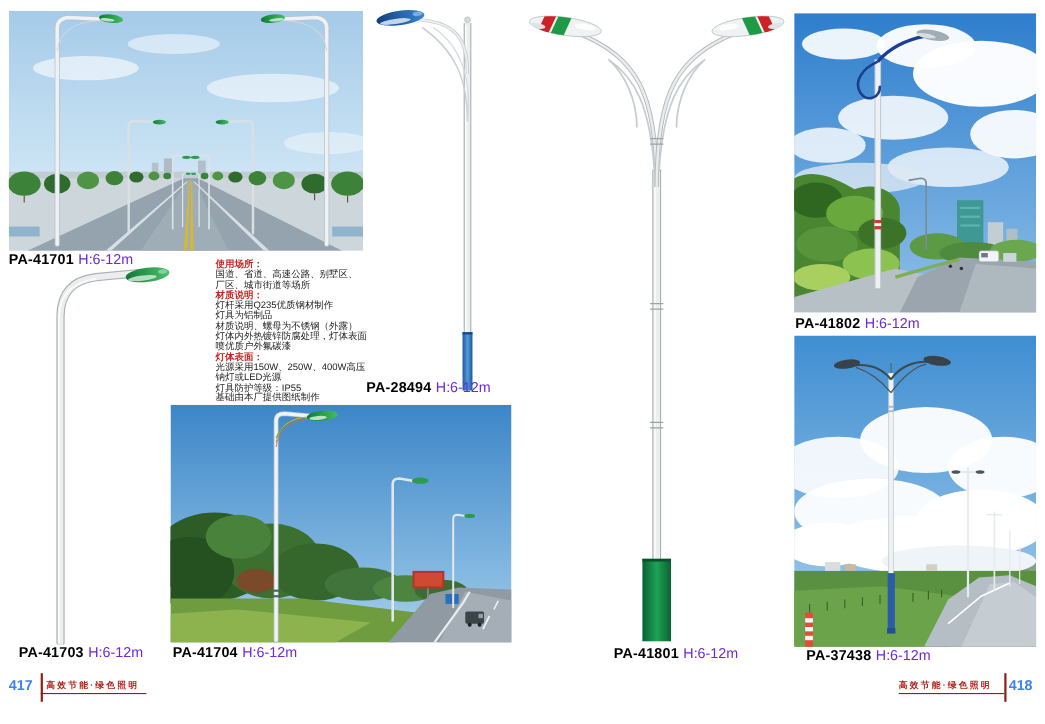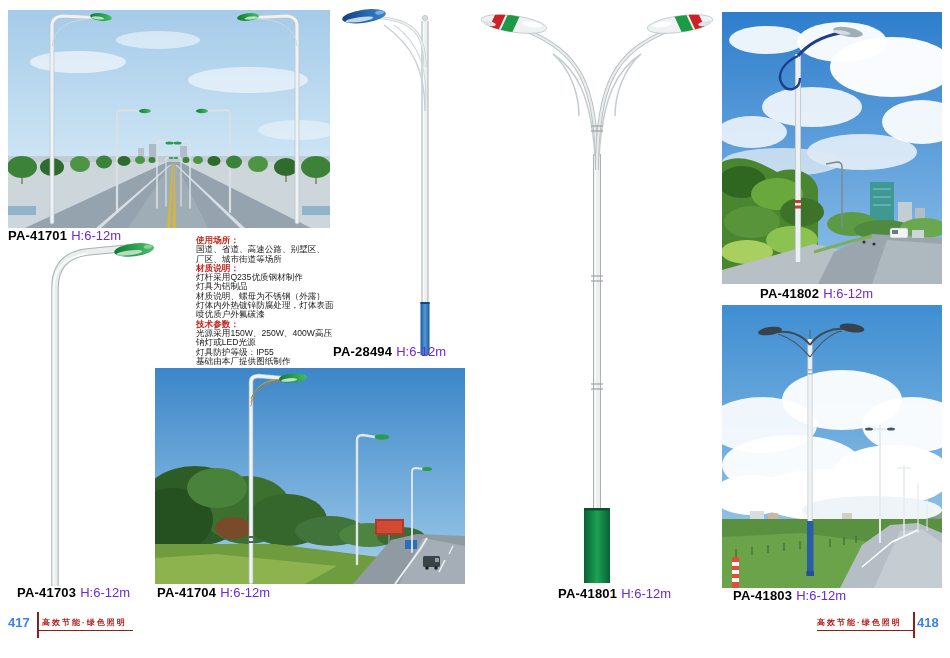--- a/index.html
+++ b/index.html
@@ -441,38 +441,38 @@
 </div>
 <div class="plabel" style="left:17px;top:586px">
   <span class="pcode">PA-41703</span><span class="pheight">H:6-12m</span>
 </div>
 <div class="plabel" style="left:157px;top:586px">
   <span class="pcode">PA-41704</span><span class="pheight">H:6-12m</span>
 </div>
 <div class="plabel" style="left:558px;top:587px">
   <span class="pcode">PA-41801</span><span class="pheight">H:6-12m</span>
 </div>
-<div class="plabel" style="left:760px;top:287px">
+<div class="plabel" style="left:723px;top:287px">
   <span class="pcode">PA-41802</span><span class="pheight">H:6-12m</span>
 </div>
 <div class="plabel" style="left:733px;top:589px">
-  <span class="pcode">PA-41803</span><span class="pheight">H:6-12m</span>
+  <span class="pcode">PA-37438</span><span class="pheight">H:6-12m</span>
 </div>
 
 <div class="specs">
   <p class="spec-title">使用场所：</p>
   <p class="spec-line">国道、省道、高速公路、别墅区、</p>
   <p class="spec-line">厂区、城市街道等场所</p>
   <p class="spec-title">材质说明：</p>
   <p class="spec-line">灯杆采用Q235优质钢材制作</p>
   <p class="spec-line">灯具为铝制品</p>
   <p class="spec-line">材质说明、螺母为不锈钢（外露）</p>
   <p class="spec-line">灯体内外热镀锌防腐处理，灯体表面</p>
   <p class="spec-line">喷优质户外氟碳漆</p>
-  <p class="spec-title">技术参数：</p>
+  <p class="spec-title">灯体表面：</p>
   <p class="spec-line">光源采用150W、250W、400W高压</p>
   <p class="spec-line">钠灯或LED光源</p>
   <p class="spec-line">灯具防护等级：IP55</p>
   <p class="spec-line">基础由本厂提供图纸制作</p>
 </div>
 
 <span class="footer-num" style="left:8px;top:615px">417</span>
 <div class="vline" style="left:37px;top:612px;height:26px"></div>
 <span class="slogan" style="left:42px;top:617px">高效节能·绿色照明</span>
 <div class="hline" style="left:37px;top:630px;width:96px"></div>

